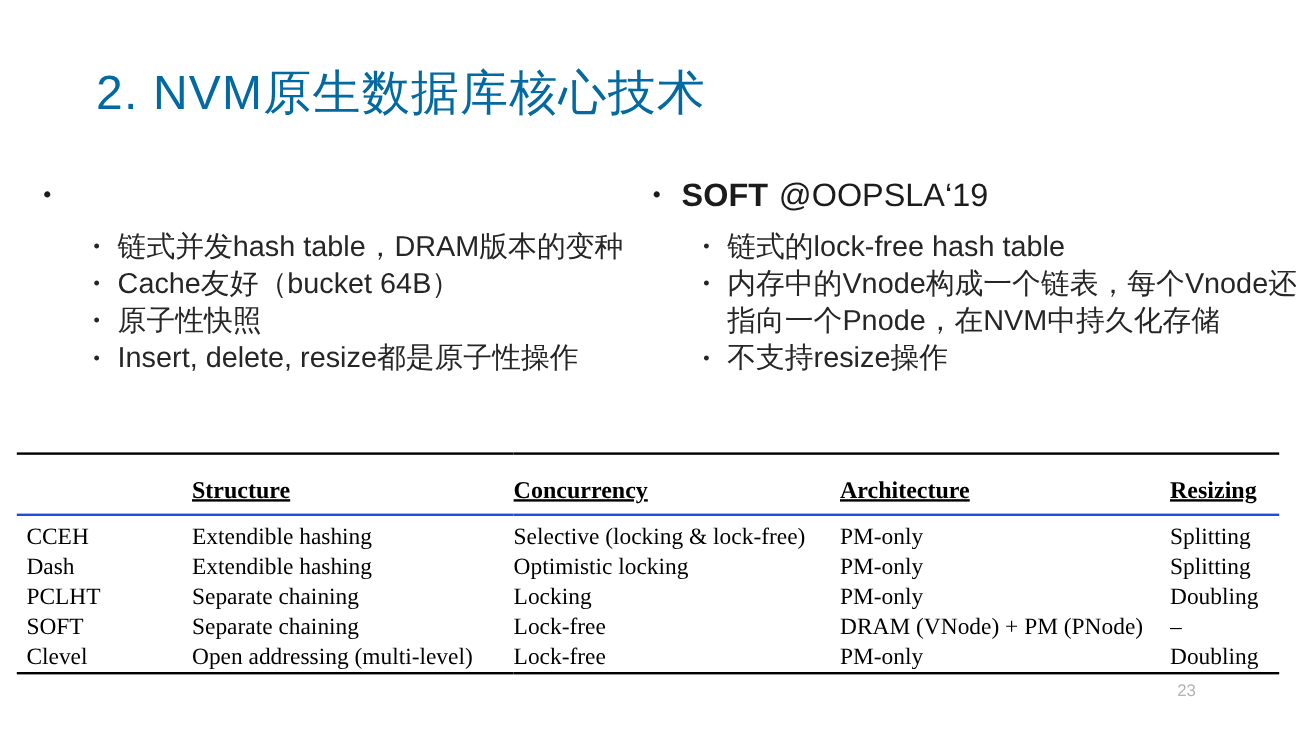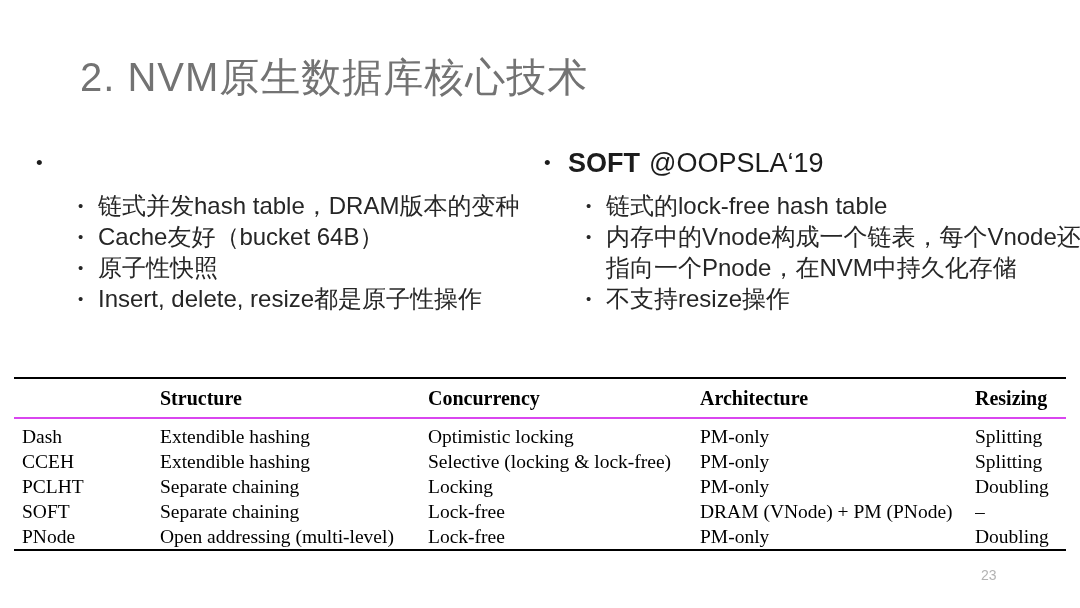--- a/index.html
+++ b/index.html
@@ -12,21 +12,21 @@
     font-family: "Liberation Sans", "DejaVu Sans", sans-serif;
     color: #1c1c1c;
   }
   .slide-title {
     position: absolute;
     left: 80px;
     top: 50px;
     font-size: 40px;
     font-weight: 400;
     letter-spacing: 1px;
-    color: #737373;
+    color: #0369a1;
     white-space: nowrap;
   }
   .bullet-col {
     position: absolute;
     top: 146px;
   }
   .col-left  { left: 36px;  width: 492px; }
   .col-right { left: 544px; width: 540px; }
 
   .l1-item {
@@ -73,23 +73,24 @@
     font-family: "Liberation Serif", "DejaVu Serif", serif;
     font-size: 19.5px;
     color: #000000;
     border-top: 2px solid #000;
     border-bottom: 2px solid #000;
   }
   .paper-table th {
     text-align: left;
     font-weight: 700;
     font-size: 20px;
-    padding: 8px 0 7px 0;
-    border-bottom: 2px solid #d946ef;
+    padding: 19px 0 7px 0;
+    border-bottom: 2px solid #1d4ed8;
     white-space: nowrap;
+    text-decoration: underline;
   }
   .paper-table td {
     padding: 0;
     height: 25px;
     line-height: 25px;
     white-space: nowrap;
     overflow: hidden;
   }
   .paper-table tbody tr:first-child td { padding-top: 5px; }
   .paper-table td.c0, .paper-table th.c0 { padding-left: 8px; }
@@ -169,49 +170,49 @@
         <tr>
           <th class="c0"></th>
           <th>Structure</th>
           <th>Concurrency</th>
           <th>Architecture</th>
           <th>Resizing</th>
         </tr>
       </thead>
       <tbody>
         <tr>
+          <td class="c0">CCEH</td>
+          <td>Extendible hashing</td>
+          <td>Selective (locking &amp; lock-free)</td>
+          <td>PM-only</td>
+          <td>Splitting</td>
+        </tr>
+        <tr>
           <td class="c0">Dash</td>
           <td>Extendible hashing</td>
           <td>Optimistic locking</td>
-          <td>PM-only</td>
-          <td>Splitting</td>
-        </tr>
-        <tr>
-          <td class="c0">CCEH</td>
-          <td>Extendible hashing</td>
-          <td>Selective (locking &amp; lock-free)</td>
           <td>PM-only</td>
           <td>Splitting</td>
         </tr>
         <tr>
           <td class="c0">PCLHT</td>
           <td>Separate chaining</td>
           <td>Locking</td>
           <td>PM-only</td>
           <td>Doubling</td>
         </tr>
         <tr>
           <td class="c0">SOFT</td>
           <td>Separate chaining</td>
           <td>Lock-free</td>
           <td>DRAM (VNode) + PM (PNode)</td>
           <td>–</td>
         </tr>
         <tr>
-          <td class="c0">PNode</td>
+          <td class="c0">Clevel</td>
           <td>Open addressing (multi-level)</td>
           <td>Lock-free</td>
           <td>PM-only</td>
           <td>Doubling</td>
         </tr>
       </tbody>
     </table>
   </div>
 
   <div class="page-number">23</div>

